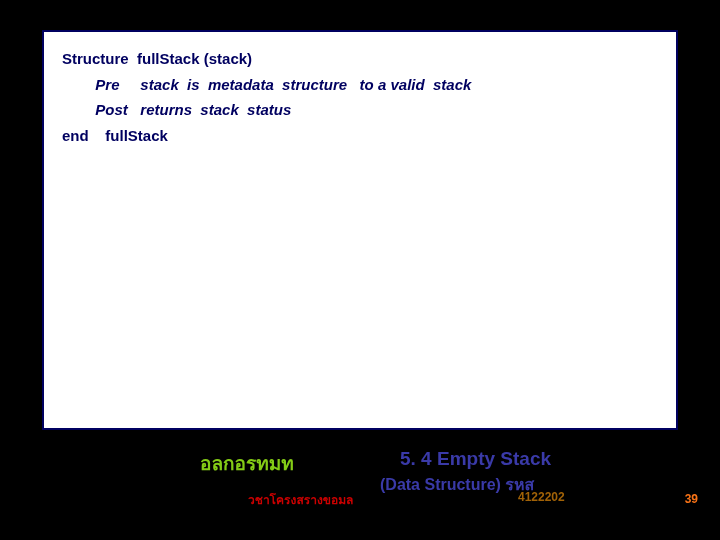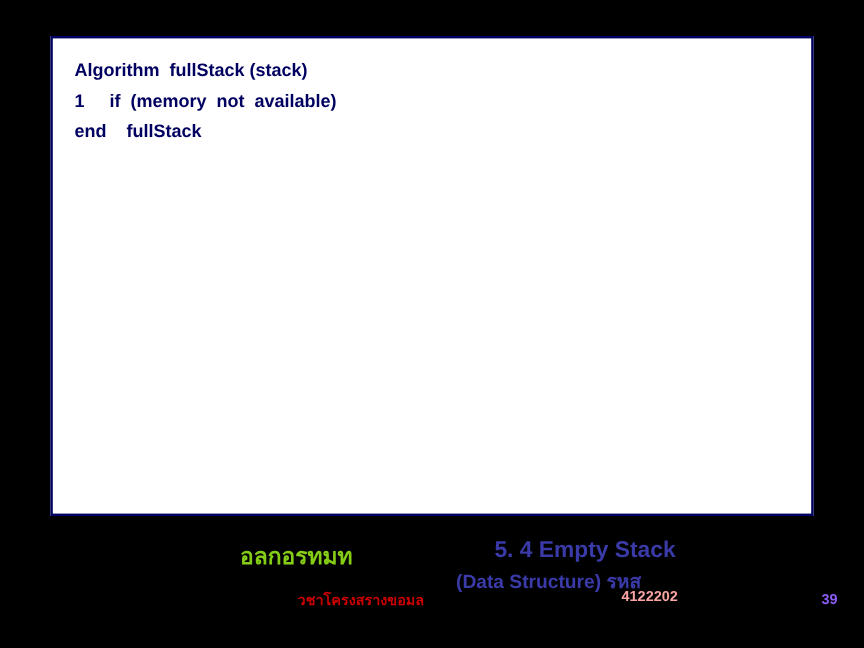--- a/index.html
+++ b/index.html
@@ -30,21 +30,20 @@
     font-weight: bold;
     font-size: 19px;
   }
   .footer-blue {
     position: absolute;
     left: 400px;
     top: 448px;
     color: #3a3aa8;
     font-weight: bold;
     font-size: 19px;
-    margin-left: 12px;
   }
   .footer-sub-left {
     position: absolute;
     left: 248px;
     top: 490px;
     color: #cc0000;
     font-weight: bold;
     font-size: 12px;
   }
   .footer-sub-mid {
@@ -52,39 +51,40 @@
     left: 380px;
     top: 472px;
     color: #3a3aa8;
     font-weight: bold;
     font-size: 16px;
   }
   .footer-sub-right {
     position: absolute;
     left: 518px;
     top: 490px;
-    color: #fca5a5;
+    color: #a16207;
     font-weight: bold;
     font-size: 12px;
   }
   .pagenum {
     position: absolute;
     right: 22px;
     bottom: 34px;
-    color: #8b5cf6;
+    color: #f97316;
     font-weight: bold;
     font-size: 12px;
   }
 </style>
 </head>
 <body>
 
 <div class="card">
-  <div class="line">Algorithm  fullStack (stack)</div>
-  <div class="line">1     if  (memory  not  available)</div>
+  <div class="line">Structure  fullStack (stack)</div>
+  <div class="line desc">        Pre     stack  is  metadata  structure   to a valid  stack</div>
+  <div class="line desc">        Post   returns  stack  status</div>
   <div class="line">end    fullStack</div>
 </div>
 
 <div class="footer-red">อลกอรทมท</div>
 <div class="footer-blue">5. 4 Empty Stack</div>
 <div class="footer-sub-left">วชาโครงสรางขอมล</div>
 <div class="footer-sub-mid">(Data Structure) รหส</div>
 <div class="footer-sub-right">4122202</div>
 <div class="pagenum">39</div>
 

